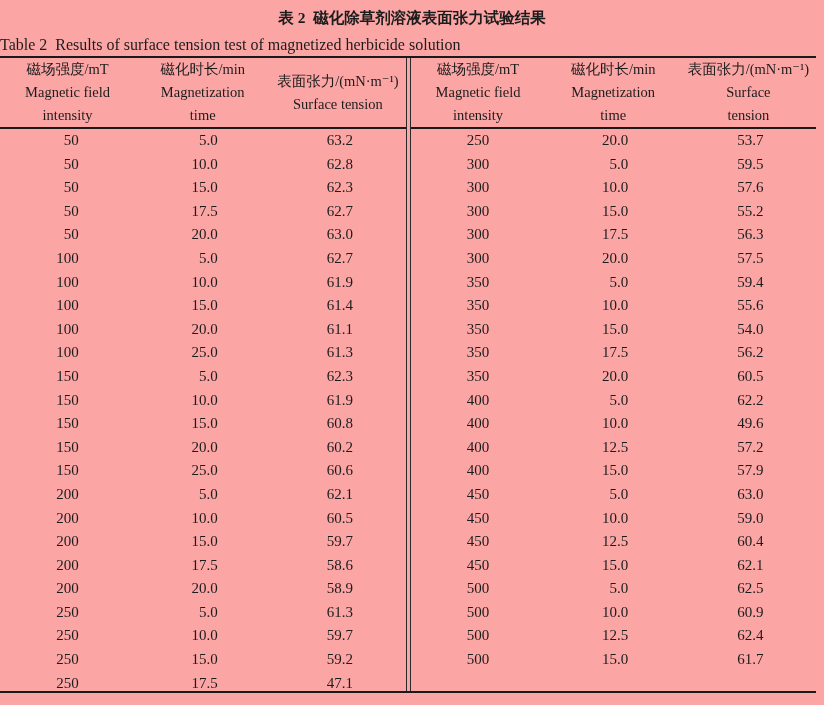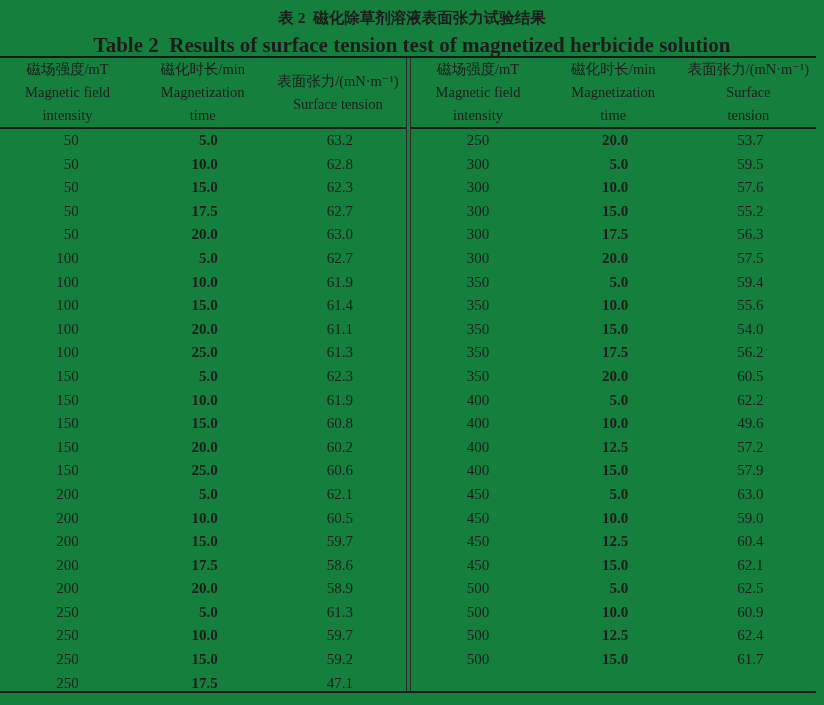--- a/index.html
+++ b/index.html
@@ -4,37 +4,37 @@
 <style>
   html, body {
     margin: 0;
     padding: 0;
     background: #ffffff;
   }
   .page {
     position: relative;
     width: 824px;
     height: 705px;
-    background: #15803d;
+    background: #fca5a5;
     font-family: "Liberation Serif", "DejaVu Serif", serif;
     color: #1c1c1c;
     overflow: hidden;
   }
   .title-zh {
     text-align: center;
     font-weight: bold;
     font-size: 15.5px;
     padding-top: 9px;
     line-height: 18px;
     white-space: pre;
   }
   .title-en {
-    text-align: center;
-    font-weight: bold;
-    font-size: 21px;
+    text-align: left;
+    font-weight: normal;
+    font-size: 16px;
     margin-top: 9px;
     line-height: 18px;
     white-space: pre;
   }
   .tablewrap {
     position: absolute;
     left: 0;
     right: 8px;
     top: 56px;
     height: 637px;
@@ -77,21 +77,21 @@
     height: 23.6px;
     padding: 0;
     text-align: center;
     font-size: 15px;
     line-height: 23.6px;
     white-space: nowrap;
   }
   
   tbody td .num { display: inline-block; text-align: right; }
   tbody td.c0 .num { width: 3ch; }
-  tbody td.c1 .num { width: 4ch; font-weight: bold; }
+  tbody td.c1 .num { width: 4ch; }
   tbody td.c2 .num { width: 4ch; text-align: right; }
 </style>
 </head>
 <body>
 
 <div class="page">
 
   <div class="title-zh">表 2  磁化除草剂溶液表面张力试验结果</div>
   <div class="title-en">Table 2  Results of surface tension test of magnetized herbicide solution</div>
 

